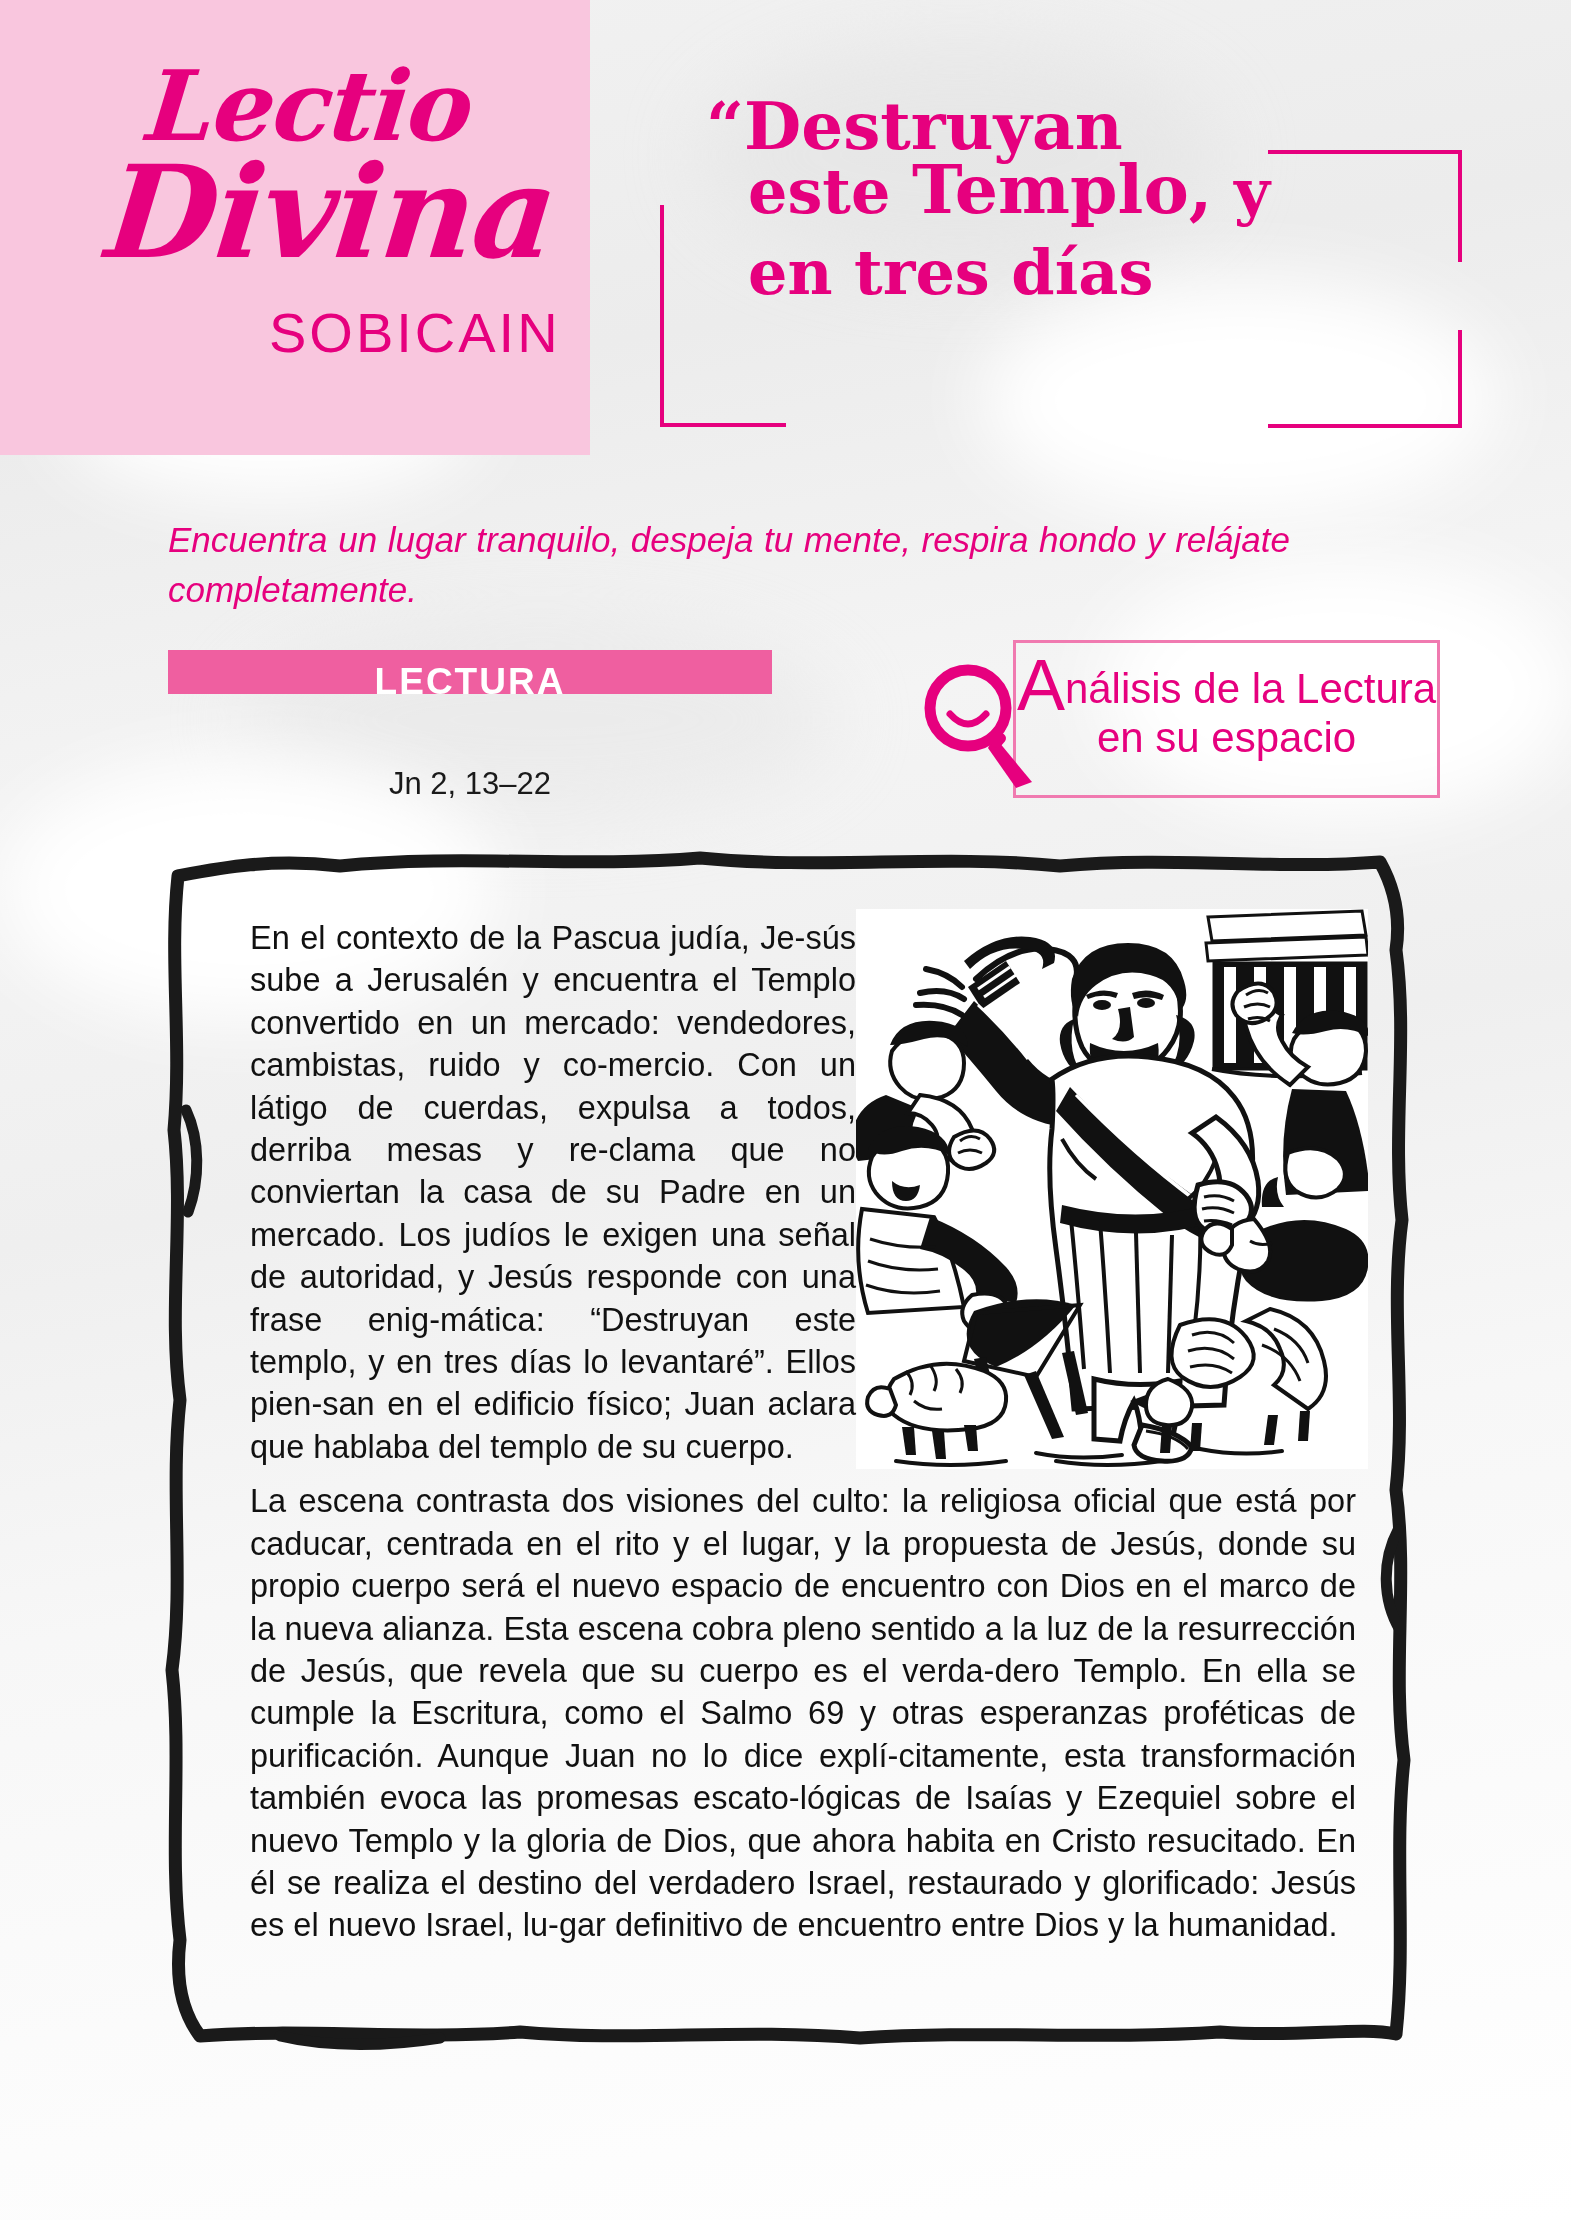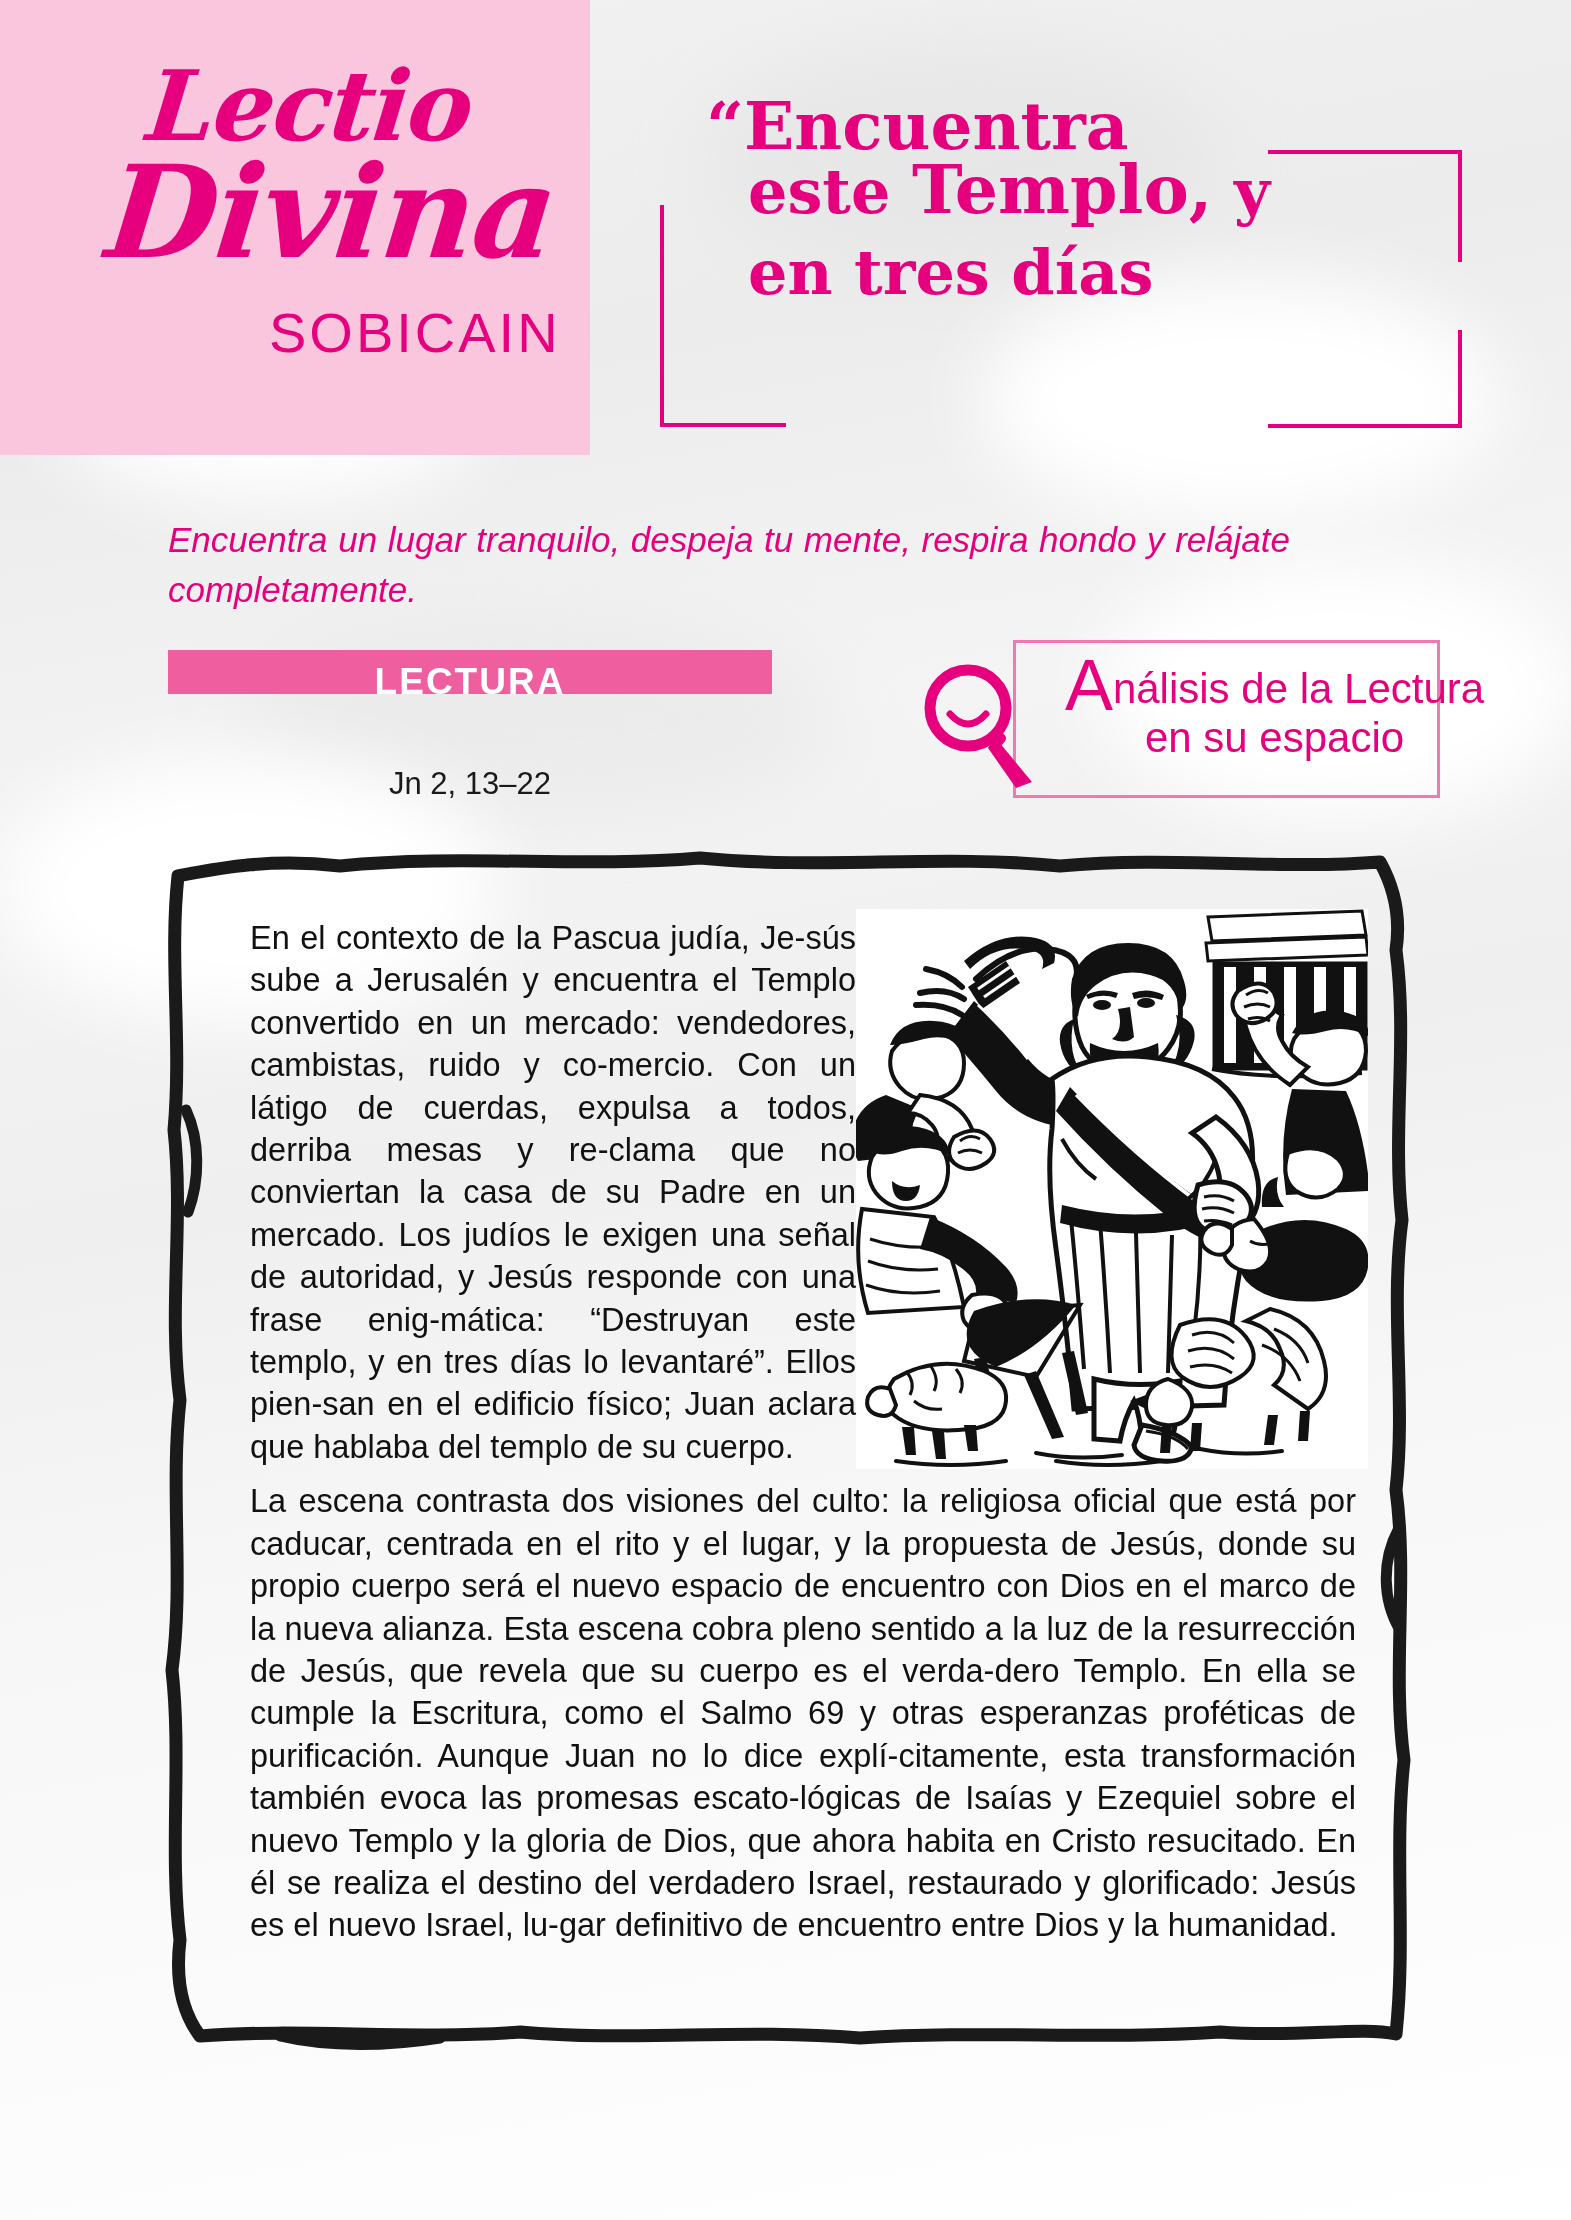--- a/index.html
+++ b/index.html
@@ -187,21 +187,20 @@
   }
   .analysis-text {
     position: absolute;
     left: 0;
     top: 14px;
     width: 100%;
     text-align: center;
     color: #e6007e;
     font-family: "Liberation Sans Narrow", "Liberation Sans", sans-serif;
     line-height: 1.08;
-    padding-left: 48px;
   }
   .an-line1 { font-size: 42px; }
   .an-line1 .cap { font-size: 72px; line-height: 0.8; vertical-align: -7px; }
   .an-line2 { font-size: 42px; }
   .magnifier {
     position: absolute;
     left: 920px;
     top: 660px;
     width: 120px;
     height: 130px;
@@ -261,21 +260,21 @@
     <div class="logo-script logo-lectio">Lectio</div>
     <div class="logo-script logo-divina">Divina</div>
     <div class="logo-sobicain">SOBICAIN</div>
   </div>
 
   <div class="bracket br-topright"></div>
   <div class="bracket br-botleft"></div>
   <div class="bracket br-botright"></div>
 
   <div class="headline">
-    <div class="hl-line hl1">“Encuentra</div>
+    <div class="hl-line hl1">“Destruyan</div>
     <div class="hl-line hl2"><span>este </span><span class="big">Templo,</span><span> y</span></div>
     <div class="hl-line hl3">en tres días</div>
   </div>
 
   <div class="intro">Encuentra un lugar tranquilo, despeja tu mente, respira hondo y relájate completamente.</div>
 
   <div class="lectura-bar">
     <div class="lectura-label">LECTURA</div>
   </div>
   <div class="ref">Jn 2, 13–22</div>

